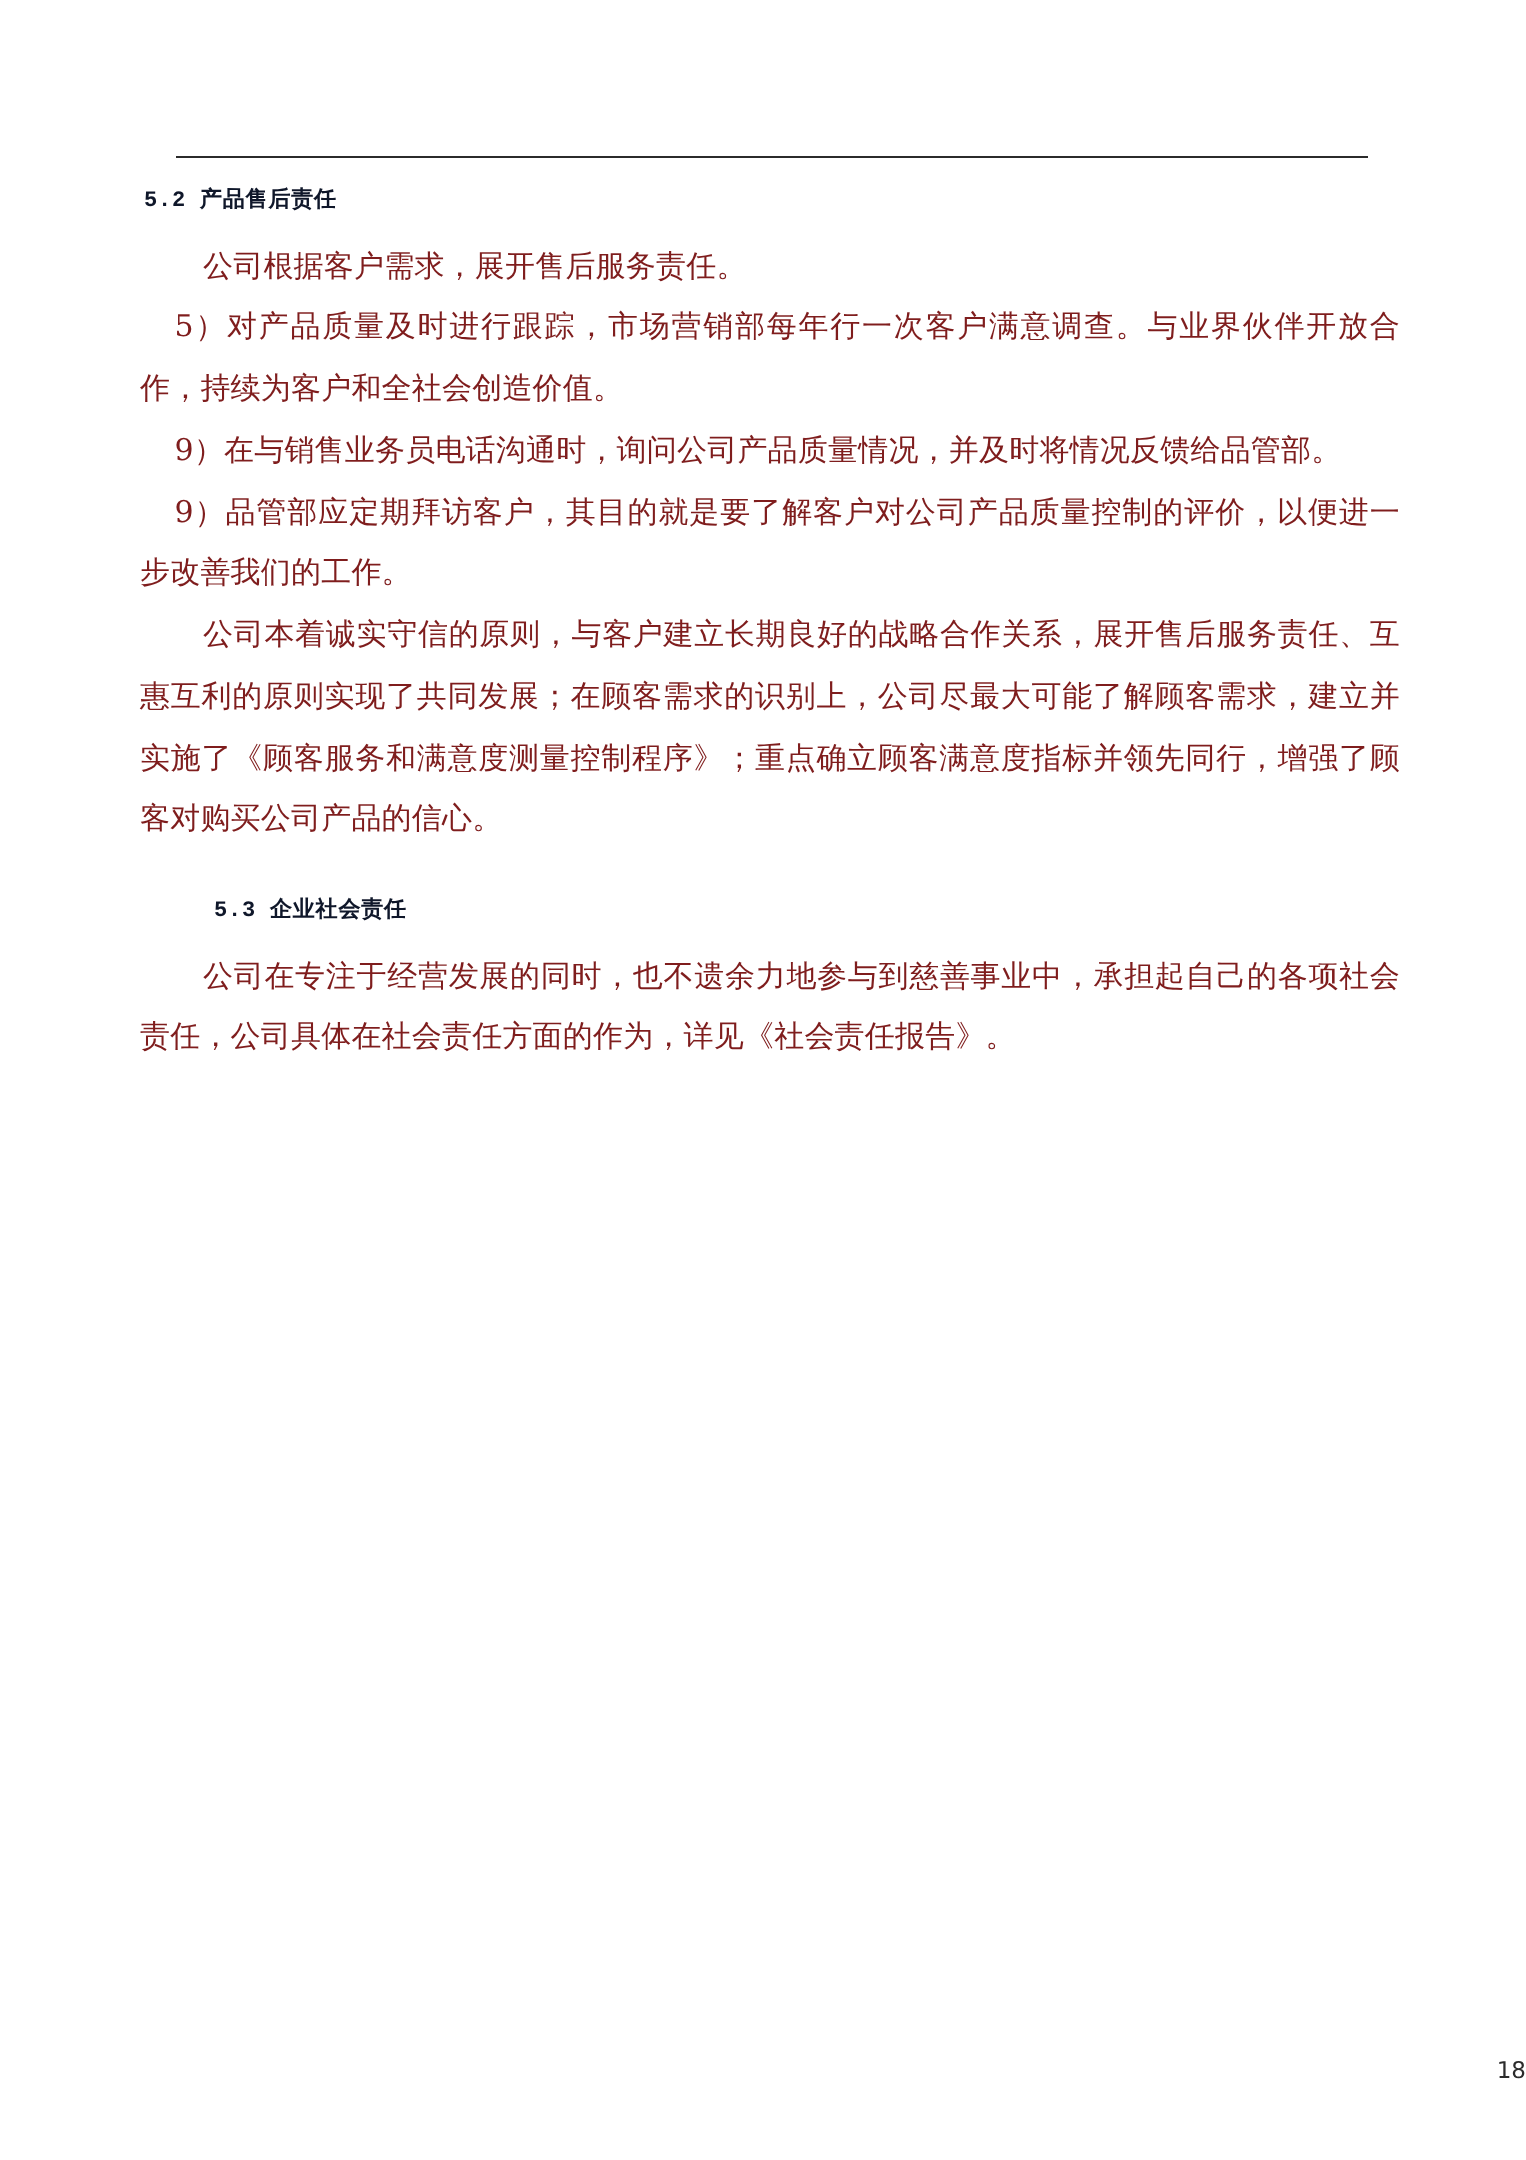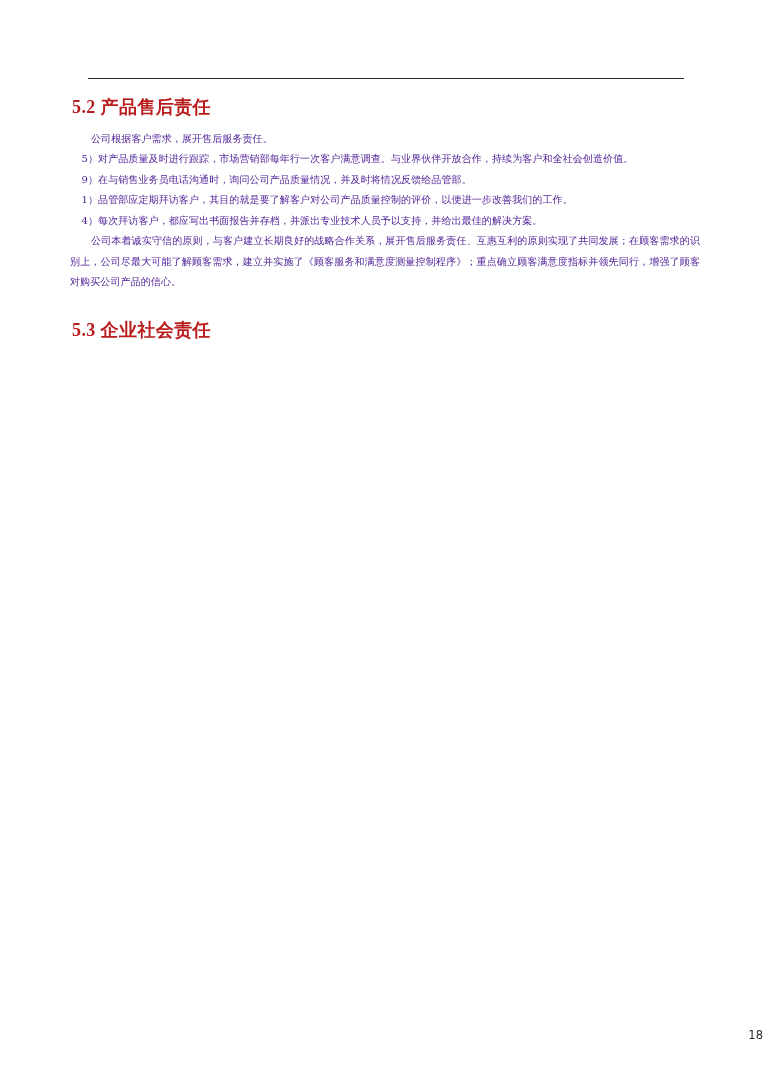--- a/index.html
+++ b/index.html
@@ -30,39 +30,40 @@
     height: 0;
     border-top: 1px solid #2b2b2b;
   }
   .content {
     position: absolute;
     left: 70px;
     top: 93px;
     width: 630px;
   }
   .heading {
-    font-family: Liberation Serif, serif;
-    font-size: 18px;
+    font-family: Liberation Mono, monospace;
+    font-size: 11px;
     font-weight: bold;
     letter-spacing: 0.4px;
-    color: #b91c1c;
+    color: #0f172a;
     margin: 0 0 7px 0;
     padding-left: 2px;
     line-height: 1.6;
   }
   .heading.second {
     margin-top: 23px;
+    margin-left: 35px;
   }
   .para {
-    font-size: 10px;
+    font-size: 15px;
     line-height: 2.05;
     margin: 0;
     text-align: justify;
     text-justify: inter-ideograph;
-    color: #4c1d95;
+    color: #7f1d1d;
     letter-spacing: 0.1px;
   }
   .indent-1 {
     text-indent: 2.1em;
   }
   .indent-2 {
     text-indent: 1.15em;
   }
   .page-number {
     position: absolute;
@@ -82,24 +83,24 @@
 
   <div class="rule"></div>
 
   <div class="content">
 
     <h2 class="heading">5.2 产品售后责任</h2>
 
     <p class="para indent-1">公司根据客户需求，展开售后服务责任。</p>
     <p class="para indent-2">5）对产品质量及时进行跟踪，市场营销部每年行一次客户满意调查。与业界伙伴开放合作，持续为客户和全社会创造价值。</p>
     <p class="para indent-2">9）在与销售业务员电话沟通时，询问公司产品质量情况，并及时将情况反馈给品管部。</p>
-    <p class="para indent-2">1）品管部应定期拜访客户，其目的就是要了解客户对公司产品质量控制的评价，以便进一步改善我们的工作。</p>
-    <p class="para indent-2">4）每次拜访客户，都应写出书面报告并存档，并派出专业技术人员予以支持，并给出最佳的解决方案。</p>
+    <p class="para indent-2">9）品管部应定期拜访客户，其目的就是要了解客户对公司产品质量控制的评价，以便进一步改善我们的工作。</p>
     <p class="para indent-1">公司本着诚实守信的原则，与客户建立长期良好的战略合作关系，展开售后服务责任、互惠互利的原则实现了共同发展；在顾客需求的识别上，公司尽最大可能了解顾客需求，建立并实施了《顾客服务和满意度测量控制程序》；重点确立顾客满意度指标并领先同行，增强了顾客对购买公司产品的信心。</p>
 
     <h2 class="heading second">5.3 企业社会责任</h2>
 
+    <p class="para indent-1">公司在专注于经营发展的同时，也不遗余力地参与到慈善事业中，承担起自己的各项社会责任，公司具体在社会责任方面的作为，详见《社会责任报告》。</p>
 
   </div>
 
   <div class="page-number">18</div>
 
 </div>
 
 </body></html>

